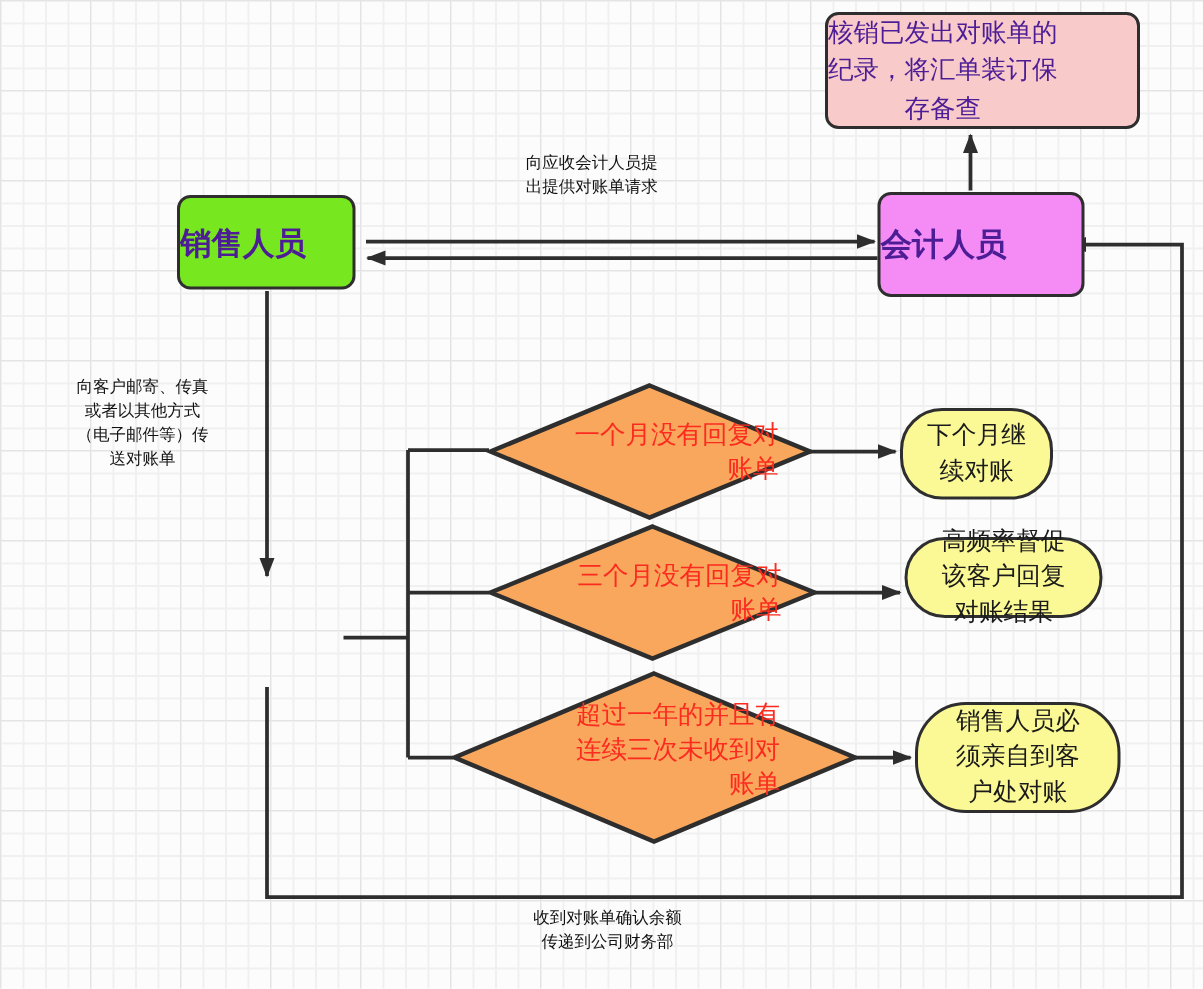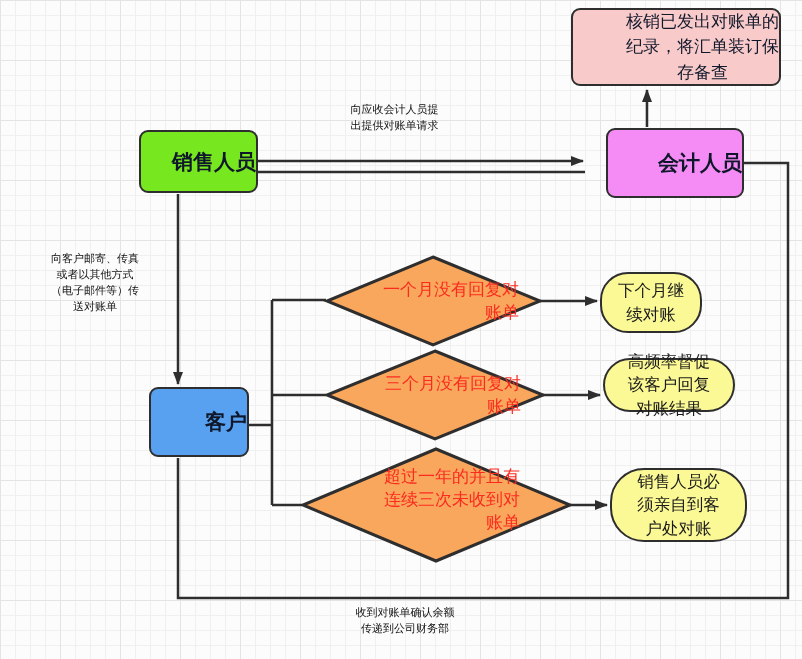--- a/index.html
+++ b/index.html
@@ -21,25 +21,25 @@
   svg.wires { position:absolute; left:0; top:0; }
   .wire { stroke: var(--line, #2e2e2e); stroke-width: 2.5; fill: none; }
   .diamond { fill: var(--diamond, #f9a75c); stroke: var(--line, #2e2e2e); stroke-width: 3; }
   marker path { fill: var(--line, #2e2e2e); }
 
   .node {
     position: absolute;
     box-sizing: border-box;
     border: 2.5px solid var(--line, #2e2e2e);
     border-radius: 9px;
-    display: flex; align-items: center; justify-content: flex-end;
+    display: flex; align-items: center; justify-content: flex-start;
     text-align: center;
-    font-weight: bold; font-size: 21px; color: #0f172a; margin-left: 21px;
+    font-weight: bold; font-size: 21px; color: #4c1d95;
   }
-  .node-sales      { left:118px; top:130px; width:119px; height:63px; background: var(--sales, #77e71f); padding-left: 13px; }
+  .node-sales      { left:118px; top:130px; width:119px; height:63px; background: var(--sales, #77e71f); }
   .node-accounting { left:585px; top:128px; width:138px; height:70px; background: var(--accounting, #f58cf5); }
   .node-customer   { left:128px; top:387px; width:100px; height:70px; background: var(--customer, #57a1f0); }
   .node-archive    {
     left:550px; top:8px; width:210px; height:78px;
     background: var(--archive, #f8caca);
     font-weight: normal; font-size: 17px; line-height: 1.5;
   }
 
   .result {
     position: absolute;
@@ -112,23 +112,20 @@
   </svg>
 
   <div class="node node-sales">
     <span class="lbl">销售人员</span>
   </div>
 
   <div class="node node-accounting">
     <span class="lbl">会计人员</span>
   </div>
 
-  <div class="node node-customer">
-    <span class="lbl">客户</span>
-  </div>
 
   <div class="node node-archive">
     <span class="lbl">核销已发出对账单的
 纪录，将汇单装订保
 存备查</span>
   </div>
 
   <div class="diamond-label dlabel-1 lbl">一个月没有回复对
 账单</div>
   <div class="diamond-label dlabel-2 lbl">三个月没有回复对

